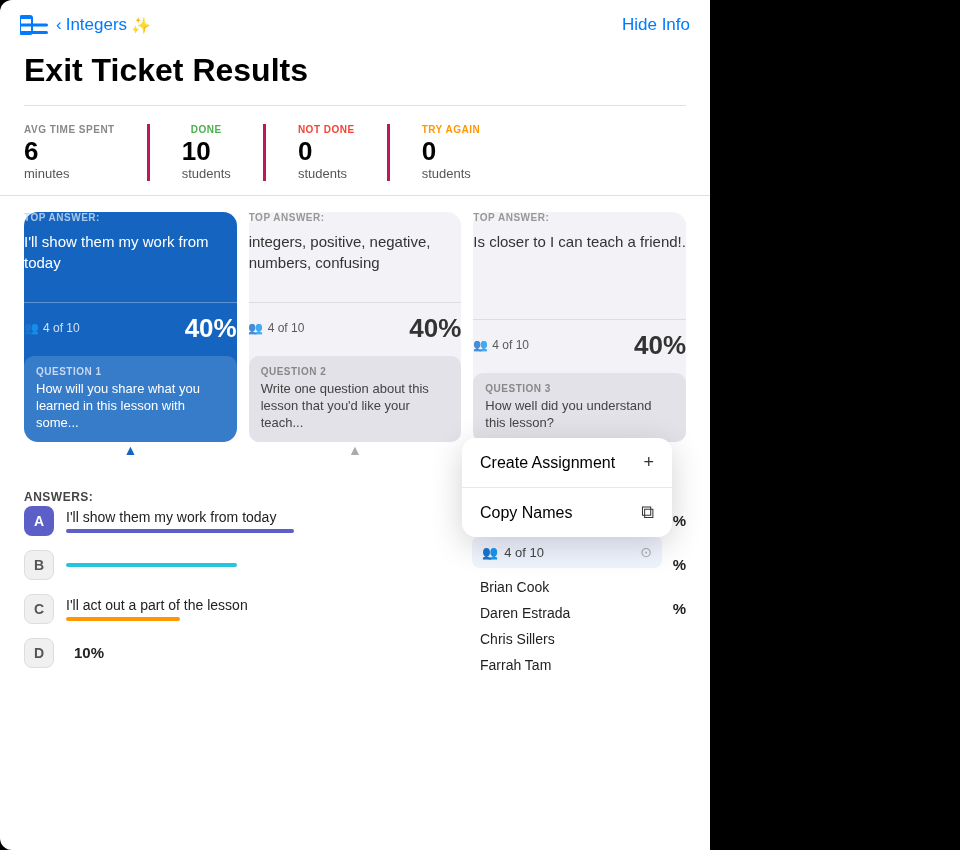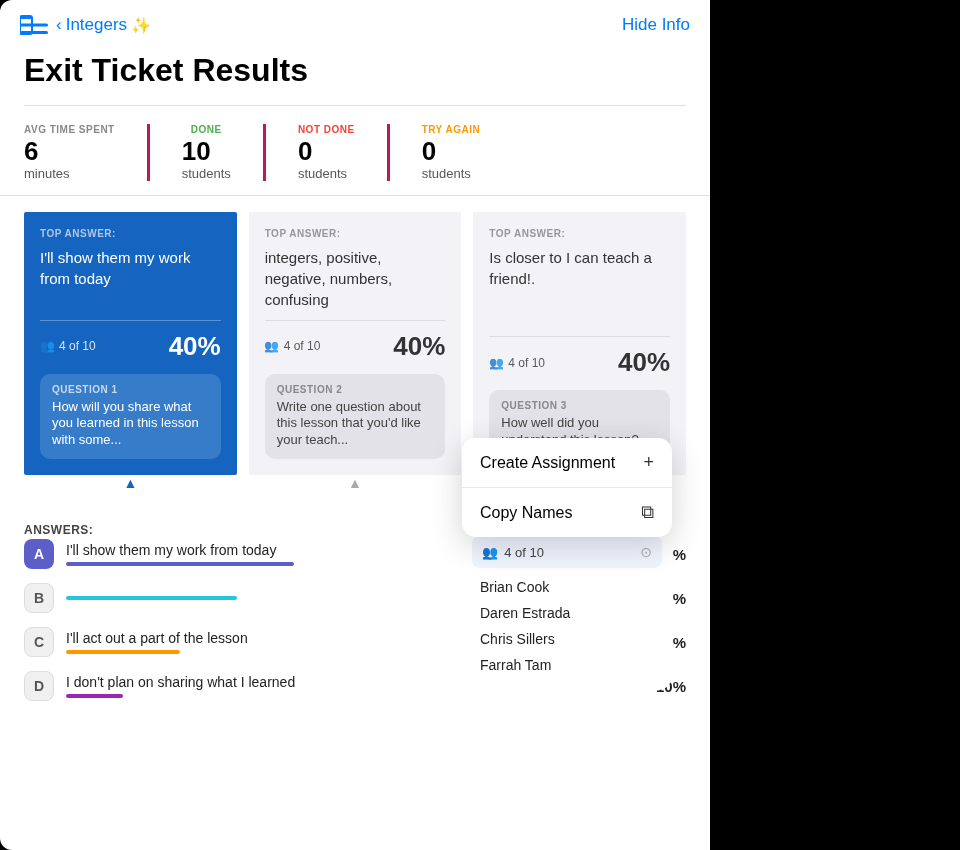--- a/index.html
+++ b/index.html
@@ -101,22 +101,21 @@
     }
     
     .cards-row {
       display: flex;
       gap: 12px;
       padding: 16px 24px 8px;
       overflow: visible;
     }
     .card {
       flex: 1;
-      border-radius: 2px;
-      padding: 16px;
+      border-radius: 14px;
       position: relative;
       min-height: 230px;
       display: flex;
       flex-direction: column;
     }
     .card.blue {
       background: #1565C0;
       color: #fff;
     }
     .card.light-gray {
@@ -482,26 +481,20 @@
           <span class="answer-text">I'll act out a part of the lesson</span>
           <div class="answer-bar-container">
             <div class="answer-bar bar-orange"></div>
           </div>
         </div>
         <span class="answer-pct">20%</span>
       </div>
 
       <div class="answer-row">
         <div class="answer-letter unselected">D</div>
-        <div class="answer-content">
-          <span class="answer-text">I don't plan on sharing what I learned</span>
-          <div class="answer-bar-container">
-            <div class="answer-bar bar-purple-light"></div>
-          </div>
-        </div>
         <span class="answer-pct">10%</span>
       </div>
     </div>
 
     <div class="popup-menu">
       <div class="popup-item">
         <span>Create Assignment</span>
         <span class="popup-icon">+</span>
       </div>
       <div class="popup-divider"></div>

